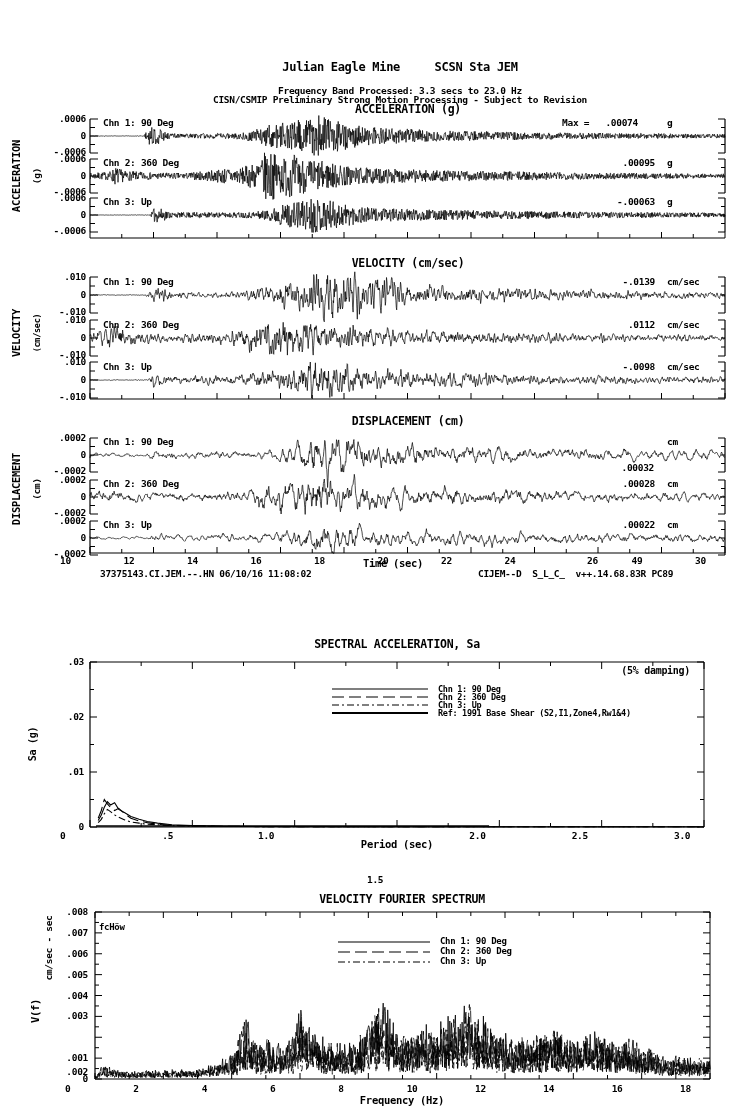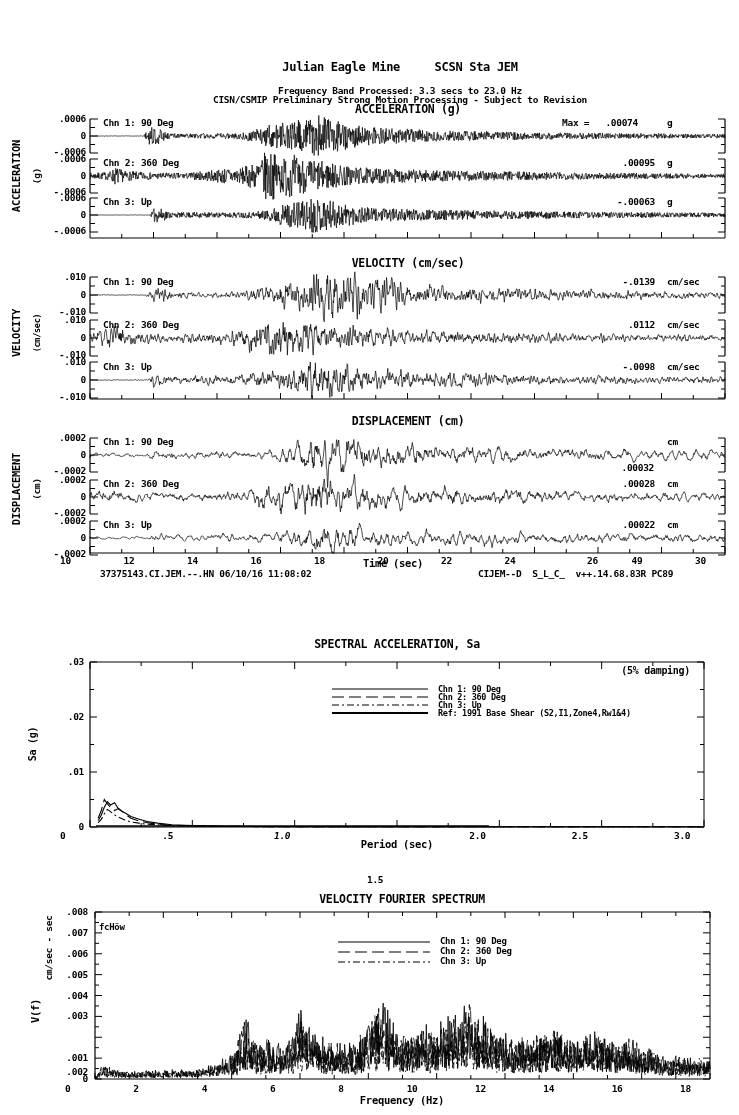--- a/index.html
+++ b/index.html
@@ -432,21 +432,21 @@
       <div class="lbl f95 c" style="left: 519.5px; top: 556px; width: 30px;">24</div>
       <div class="lbl f95 c" style="left: 583px; top: 556px; width: 30px; margin-left: 19px;">26</div>
       <div class="lbl f95 c" style="left: 646.5px; top: 556px; width: 30px;">49</div>
       <div class="lbl f95 c" style="left: 710px; top: 556px; width: 30px;">30</div>
       <div class="lbl f95 r" style="left: 40px; top: 822px; width: 44px;">0</div>
       <div class="lbl f95 r" style="left: 40px; top: 767px; width: 44px;">.01</div>
       <div class="lbl f95 r" style="left: 40px; top: 712px; width: 44px;">.02</div>
       <div class="lbl f95 r" style="left: 40px; top: 657px; width: 44px;">.03</div>
       <div class="lbl f95 c" style="left: 75px; top: 831px; width: 30px;">0</div>
       <div class="lbl f95 c" style="left: 177.333px; top: 831px; width: 30px;">.5</div>
-      <div class="lbl f95 c" style="left: 289px; top: 831px; width: 30px; font-style: italic;">1.0</div>
+      <div class="lbl f95 c" style="left: 273px; top: 831px; width: 30px;">1.0</div>
       <div class="lbl f95 c" style="left: 382px; top: 831px; width: 30px; margin-top: 44px;">1.5</div>
       <div class="lbl f95 c" style="left: 484.333px; top: 831px; width: 30px;">2.0</div>
       <div class="lbl f95 c" style="left: 586.667px; top: 831px; width: 30px;">2.5</div>
       <div class="lbl f95 c" style="left: 689px; top: 831px; width: 30px;">3.0</div>
       <div class="lbl f85" style="left: 438px; top: 685px;">Chn 1: 90 Deg</div>
       <div class="lbl f85" style="left: 438px; top: 693px;">Chn 2: 360 Deg</div>
       <div class="lbl f85" style="left: 438px; top: 701px;">Chn 3: Up</div>
       <div class="lbl f85" style="left: 438px; top: 709px;">Ref: 1991 Base Shear (S2,I1,Zone4,Rw1&amp;4)</div>
       <div class="lbl f95 r" style="left: 50px; top: 1074px; width: 38px;">0</div>
       <div class="lbl f95 r" style="left: 50px; top: 1053.12px; width: 38px;">.001</div>

